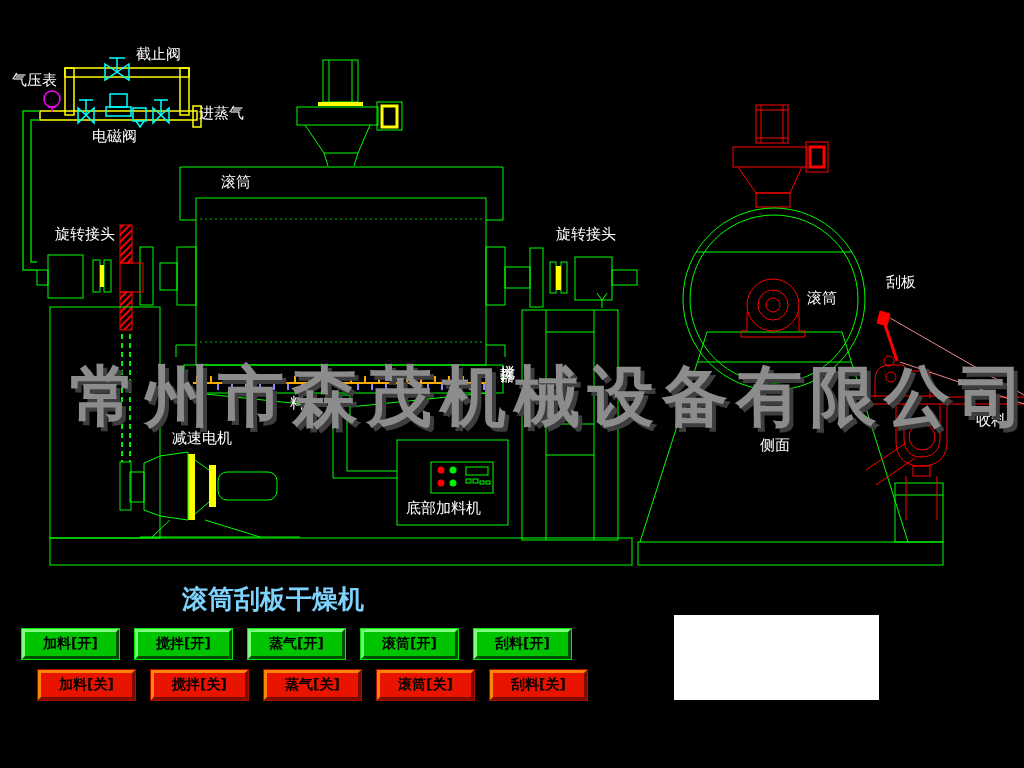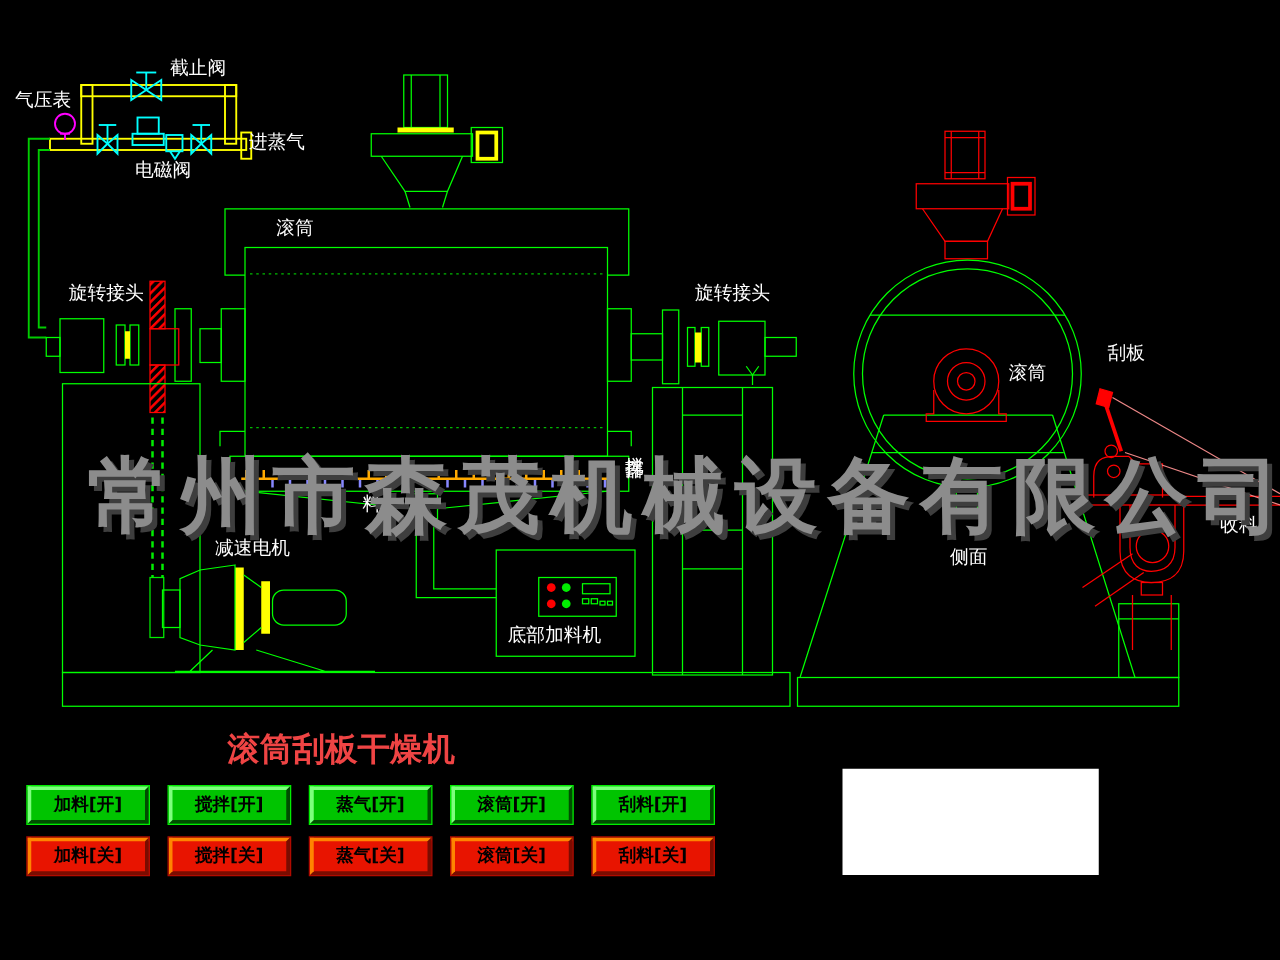--- a/index.html
+++ b/index.html
@@ -4,24 +4,24 @@
 <style>
   html,body{margin:0;padding:0;background:#000;}
   #screen{position:relative;width:1024px;height:768px;background:#000;overflow:hidden;
           font-family:"DejaVu Sans","Liberation Sans",sans-serif;}
   #diagram{position:absolute;left:0;top:0;}
   .lbl{position:absolute;color:#fff;font-size:15px;white-space:nowrap;line-height:1.1;}
   .lbl.vert{writing-mode:vertical-rl;text-orientation:upright;letter-spacing:2px;}
   #watermark{position:absolute;left:70px;top:352px;font-size:66px;font-weight:bold;
              color:#8c8c8c;text-shadow:4px 4px 0 #3e3e3e;letter-spacing:8px;white-space:nowrap;
              pointer-events:none;}
-  #title{position:absolute;left:182px;top:582px;font-size:26px;font-weight:bold;color:#ef4444;}
+  #title{position:absolute;left:182px;top:582px;font-size:26px;font-weight:bold;color:#7dd3fc;}
   .btn-row{position:absolute;left:22px;display:flex;gap:16px;}
   #row-on{top:629px;}
-  #row-off{top:670px;}
+  #row-off{top:670px;margin-left:16px;}
   .btn{width:97px;height:30px;display:flex;align-items:center;justify-content:center;
        font-size:14px;font-weight:bold;color:#000;cursor:pointer;box-sizing:border-box;}
   .btn.on{background:#00c400;border:3px solid;border-color:#7dff7d #004d00 #004d00 #7dff7d;
           outline:1px solid #00ee00;}
   .btn.off{background:#e81400;border:3px solid;border-color:#ff8400 #7a0c00 #7a0c00 #ff8400;
            outline:1px solid #b00b00;}
   #blank-panel{position:absolute;left:674px;top:615px;width:205px;height:85px;background:#ffffff;}
 </style>
 </head>
 <body>
@@ -225,21 +225,21 @@
       <rect x="913" y="466" width="17" height="10"></rect>
       <line x1="906" y1="476" x2="906" y2="520"></line>
       <line x1="937" y1="476" x2="937" y2="520"></line>
       <line x1="866" y1="470" x2="906" y2="443"></line>
       <line x1="876" y1="485" x2="915" y2="458"></line>
     </g>
   </svg>
 
   <div class="lbl" style="left:12px;top:72px">气压表</div>
   <div class="lbl" style="left:136px;top:46px">截止阀</div>
-  <div class="lbl" style="left:108px;top:128px">电磁阀</div>
+  <div class="lbl" style="left:92px;top:128px">电磁阀</div>
   <div class="lbl" style="left:199px;top:105px">进蒸气</div>
   <div class="lbl" style="left:221px;top:174px">滚筒</div>
   <div class="lbl" style="left:55px;top:226px">旋转接头</div>
   <div class="lbl" style="left:556px;top:226px">旋转接头</div>
   <div class="lbl vert" style="left:499px;top:353px">搅拌器</div>
   <div class="lbl" style="left:290px;top:395px">料斗</div>
   <div class="lbl" style="left:172px;top:430px">减速电机</div>
   <div class="lbl" style="left:406px;top:500px">底部加料机</div>
   <div class="lbl" style="left:886px;top:274px">刮板</div>
   <div class="lbl" style="left:807px;top:290px">滚筒</div>

